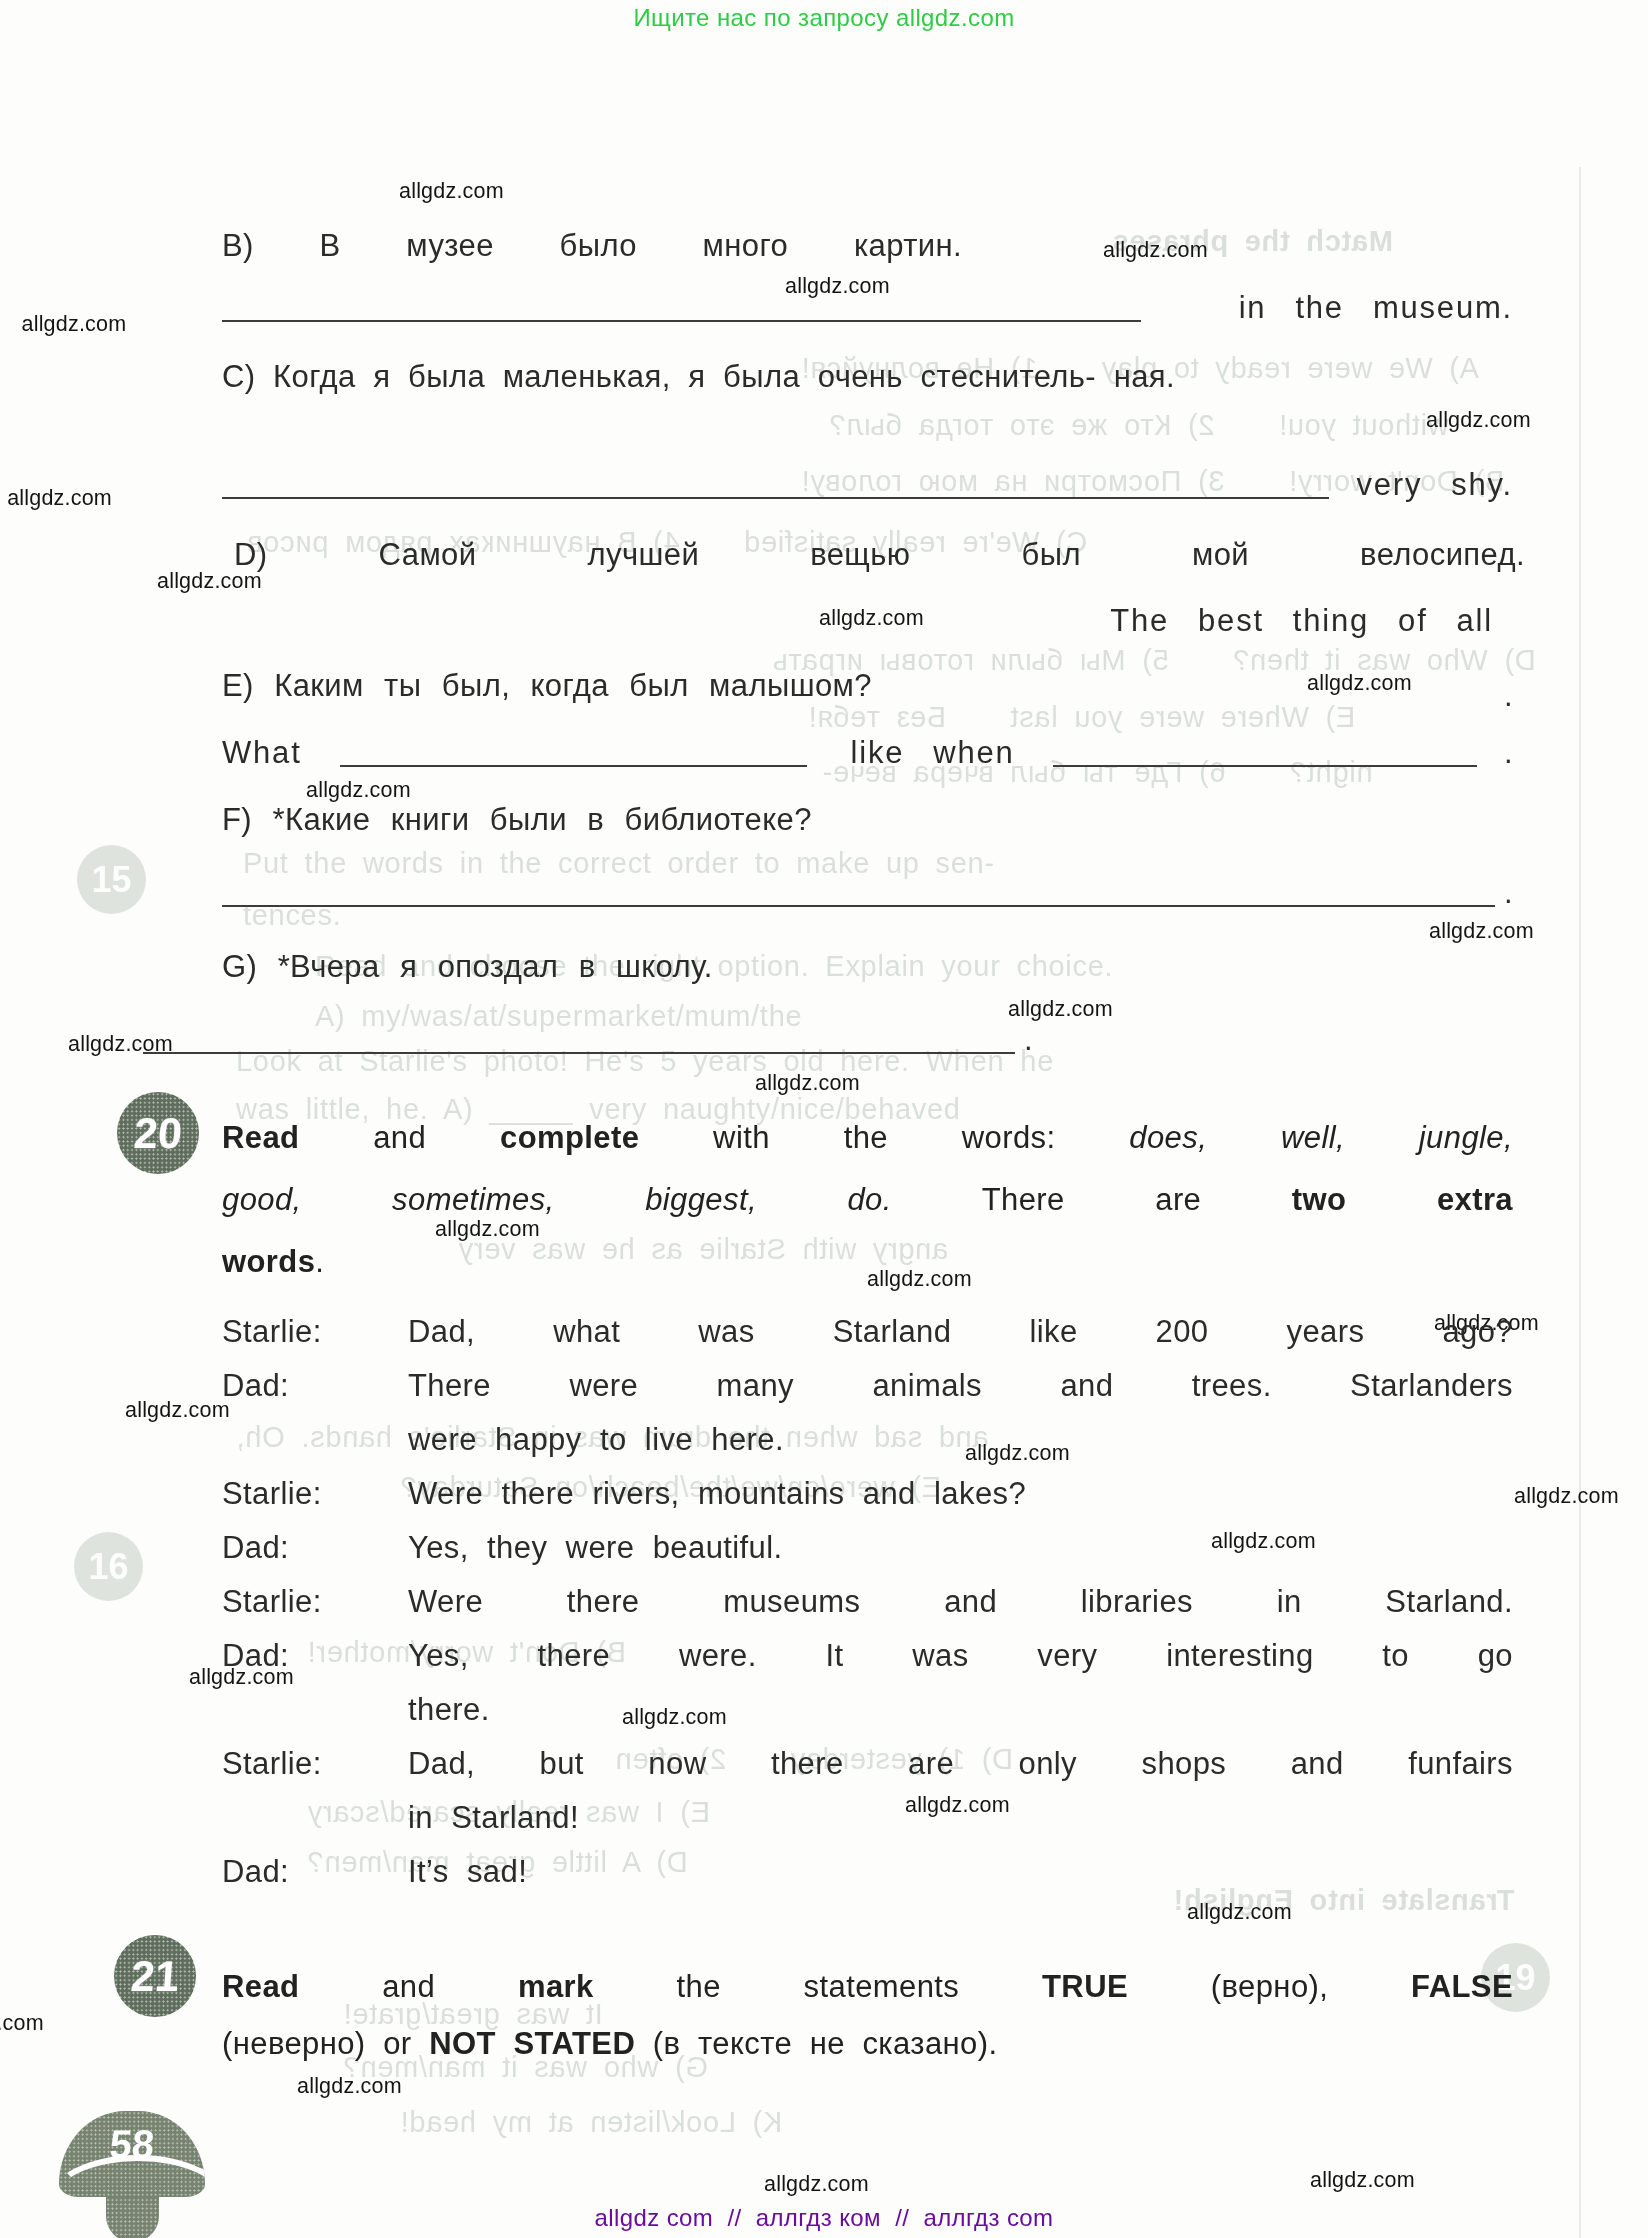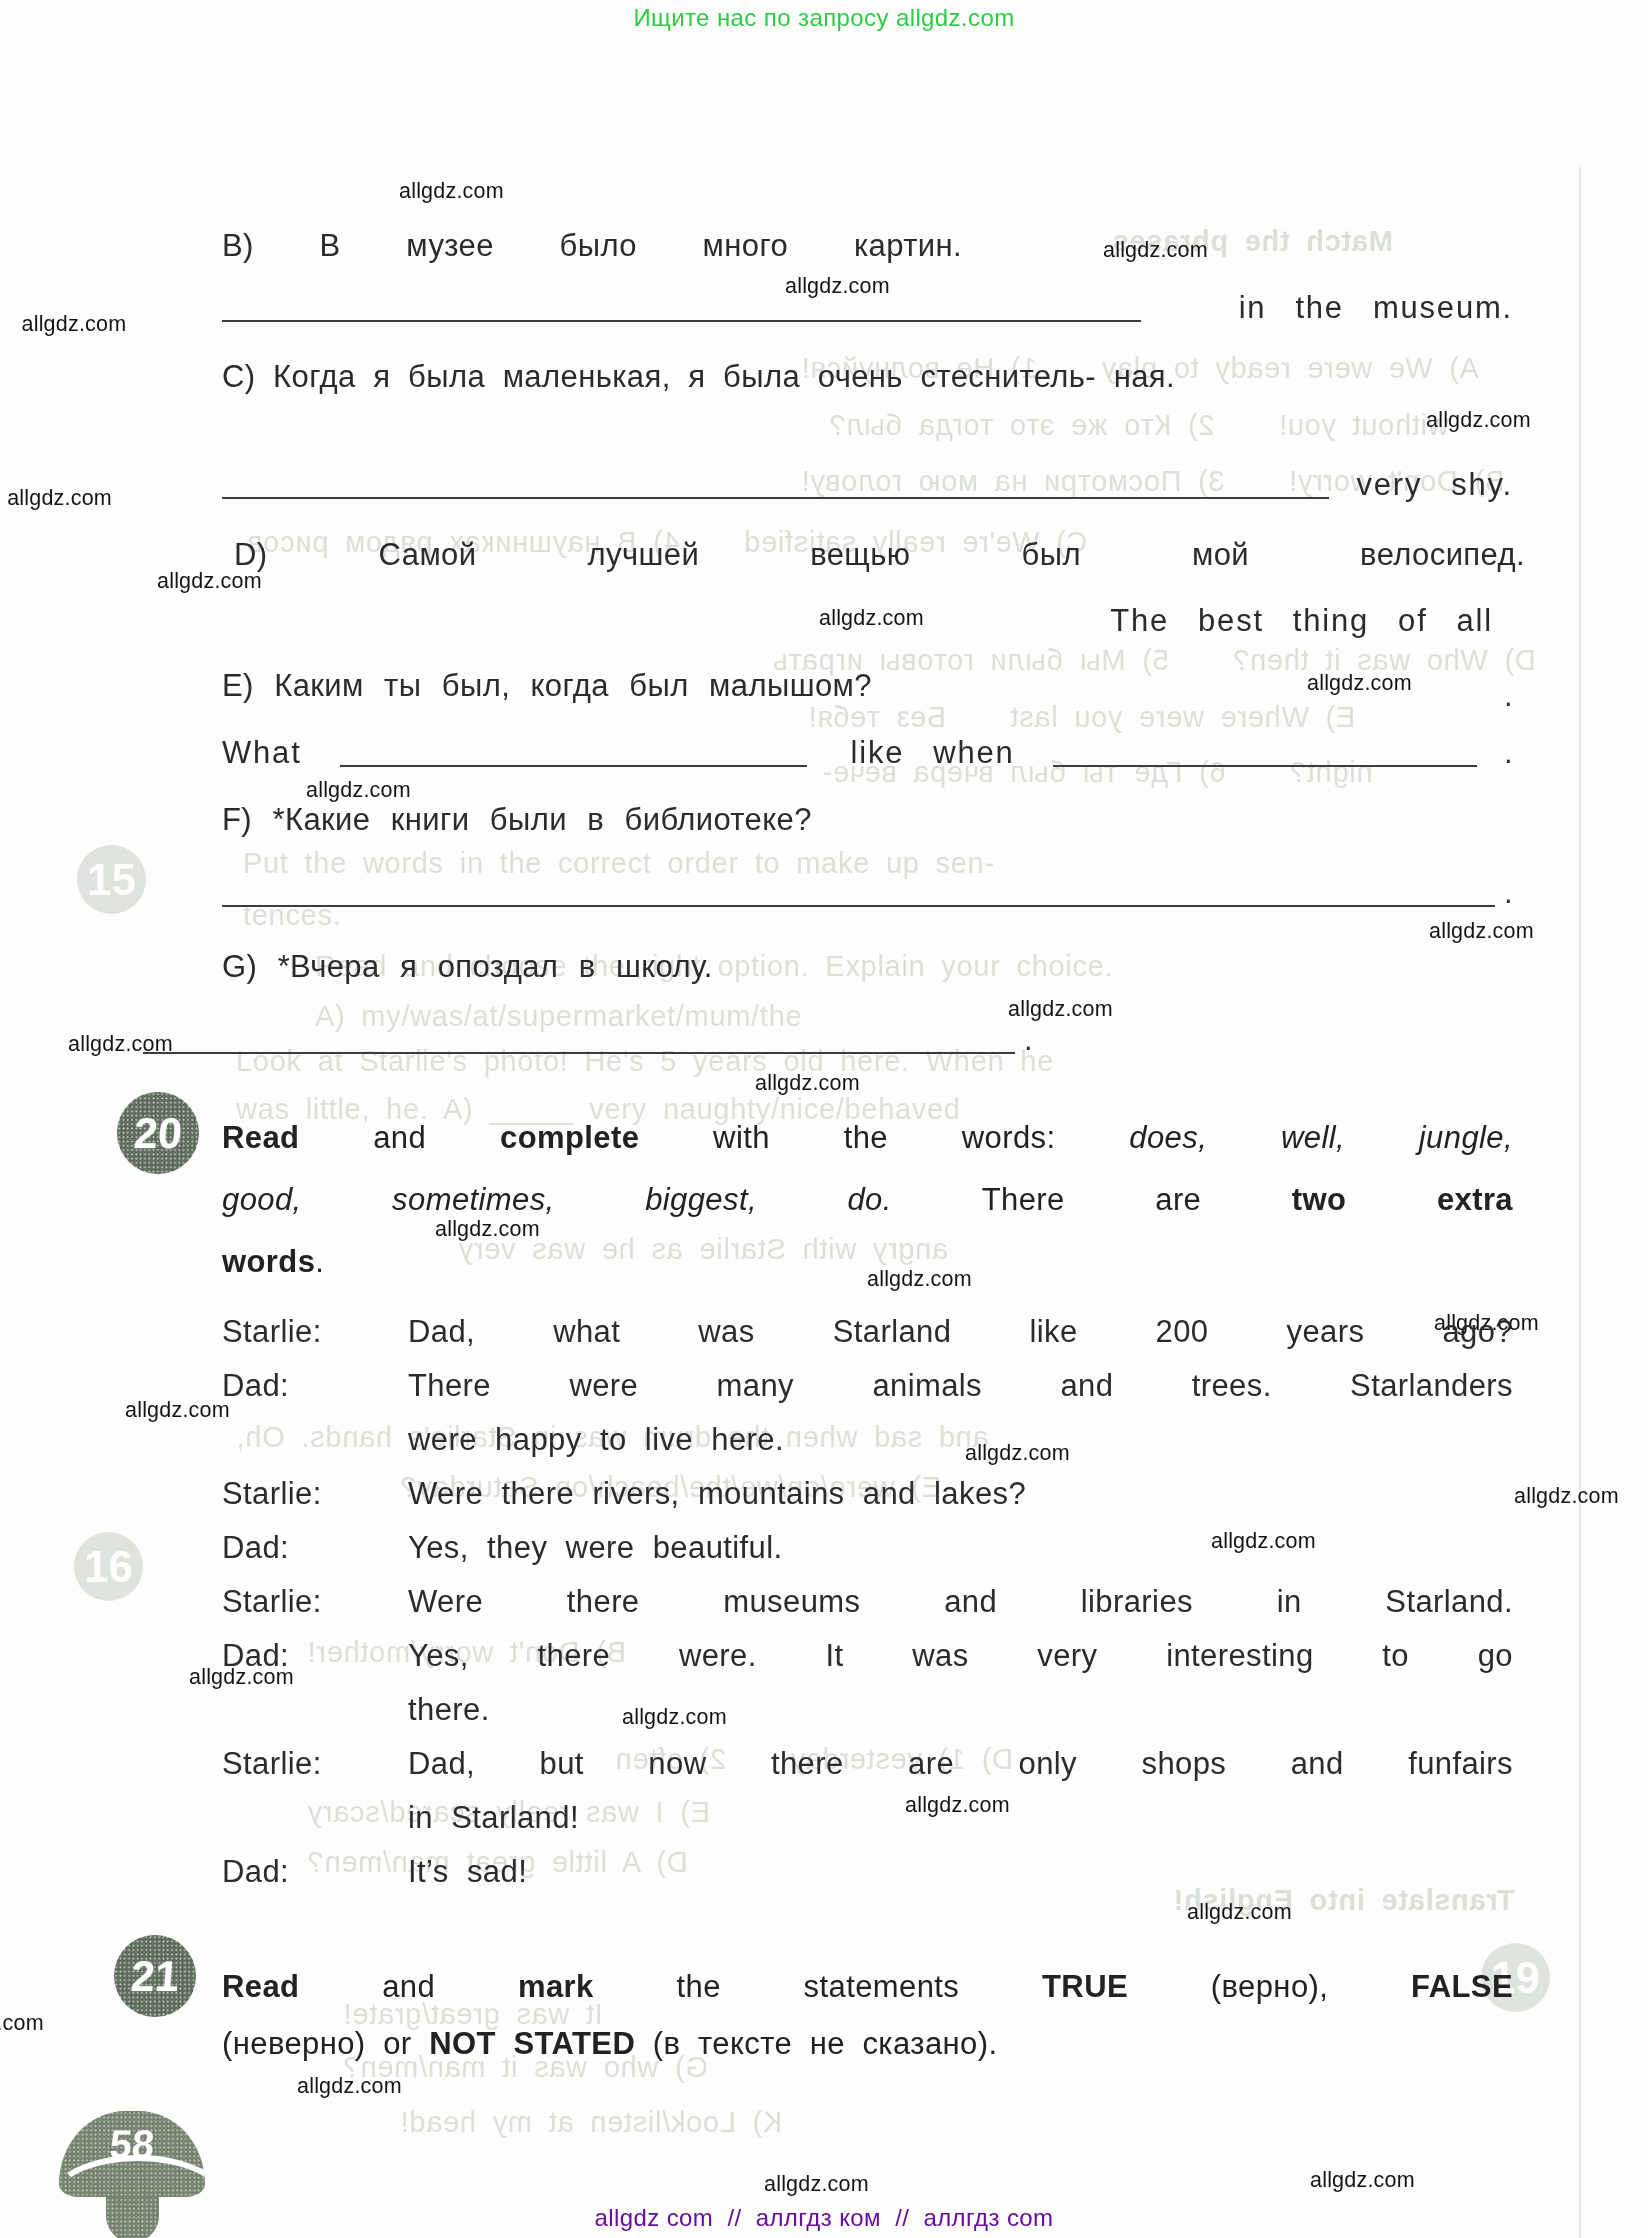--- a/index.html
+++ b/index.html
@@ -23,21 +23,21 @@
   .page-edge{position:absolute;left:1579px;top:167px;width:2.1px;height:2072px;background:rgba(110,120,110,.14);}
   
   .wm{position:absolute;font-size:21.5px;font-weight:500;color:#141414;letter-spacing:0.2px;white-space:nowrap;}
   
   .bleed{position:absolute;font-size:29px;color:#95a595;opacity:.33;letter-spacing:0.7px;
          word-spacing:7.2px;white-space:pre;filter:blur(0.4px);}
   .bleed.m{transform:scaleX(-1);}
   .bleed.b{font-weight:bold;}
   .bleed-badge{position:absolute;width:69px;height:69px;border-radius:50%;opacity:.20;
          background:#6d7d6d;color:#fff;display:flex;align-items:center;justify-content:center;
-         font-size:44px;font-weight:bold;filter:blur(0.7px);}
+         font-size:36px;font-weight:bold;filter:blur(0.7px);}
   
   .line{position:absolute;font-size:31px;line-height:1.25;letter-spacing:0.4px;word-spacing:8.6px;
         color:#2b2b2b;}
   .jl{text-align:justify;text-align-last:justify;}
   .jm{text-align:justify;}
   .flexrow{display:flex;align-items:flex-end;}
   .ul{flex:1 1 auto;border-bottom:2.1px solid #3c3c3c;height:29px;margin:0 5.7px 5.7px 0;}
   .tail{flex:0 0 auto;letter-spacing:1.8px;word-spacing:18.6px;margin-left:21.5px;}
   .head{flex:0 0 auto;letter-spacing:1.8px;word-spacing:18.6px;margin-right:20px;}
   .dot{flex:0 0 auto;margin:0 0 0 2.9px;}

